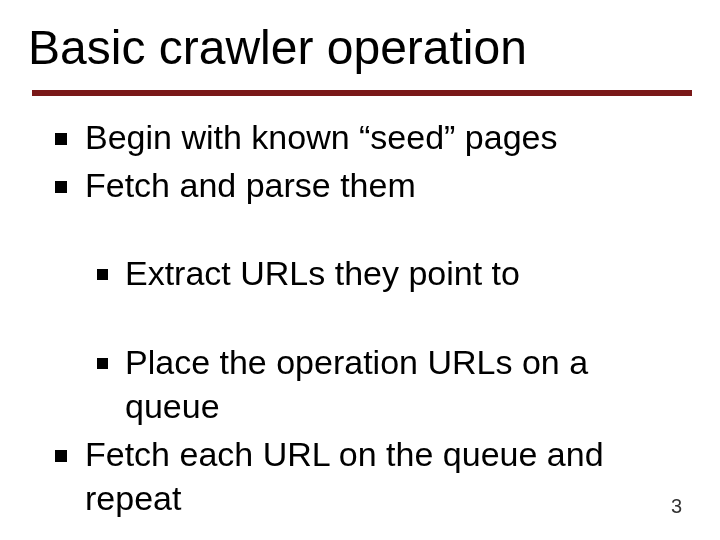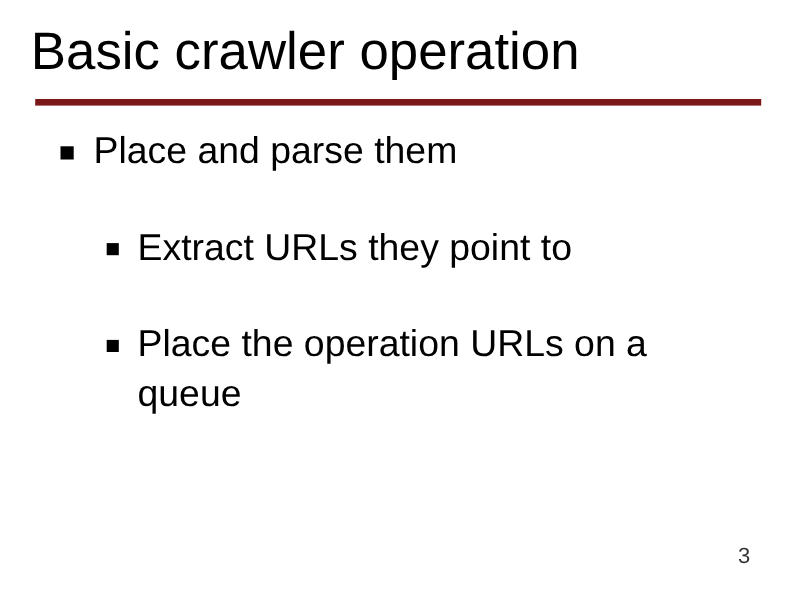--- a/index.html
+++ b/index.html
@@ -81,34 +81,42 @@
 <body>
 
 <div class="slide">
 
   <div class="title">Basic crawler operation</div>
 
   <div class="rule"></div>
 
   <div class="body">
 
+    <div class="b1">
+      <span class="sq"></span>
+      <span>Begin with known “seed” pages</span>
+    </div>
 
     <div class="b1">
       <span class="sq"></span>
-      <span>Place and parse them</span>
+      <span>Fetch and parse them</span>
     </div>
 
     <div class="b2">
       <span class="sq"></span>
       <span>Extract URLs they point to</span>
     </div>
 
     <div class="b2">
       <span class="sq"></span>
       <span>Place the operation URLs on a queue</span>
     </div>
 
+    <div class="b1">
+      <span class="sq"></span>
+      <span>Fetch each URL on the queue and repeat</span>
+    </div>
 
   </div>
 
   <div class="pagenum">3</div>
 
 </div>
 
 </body></html>

